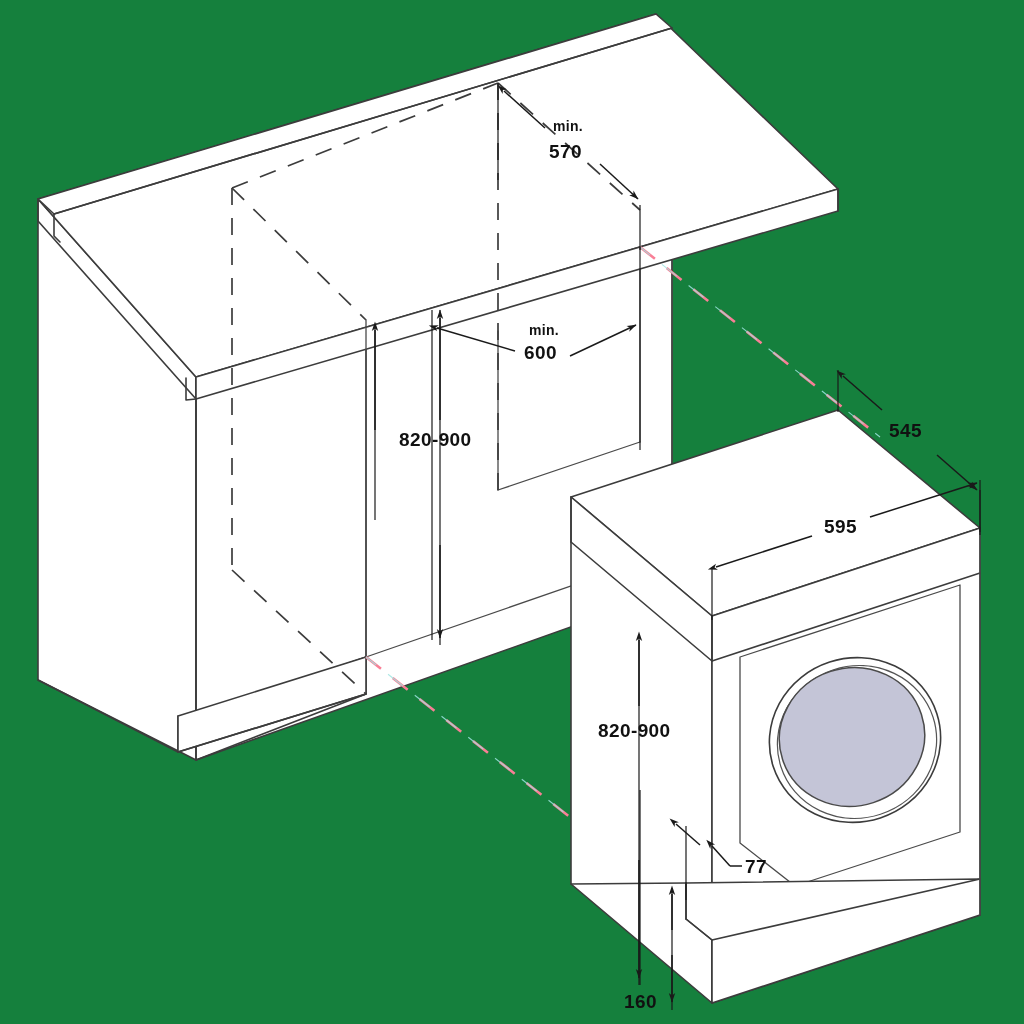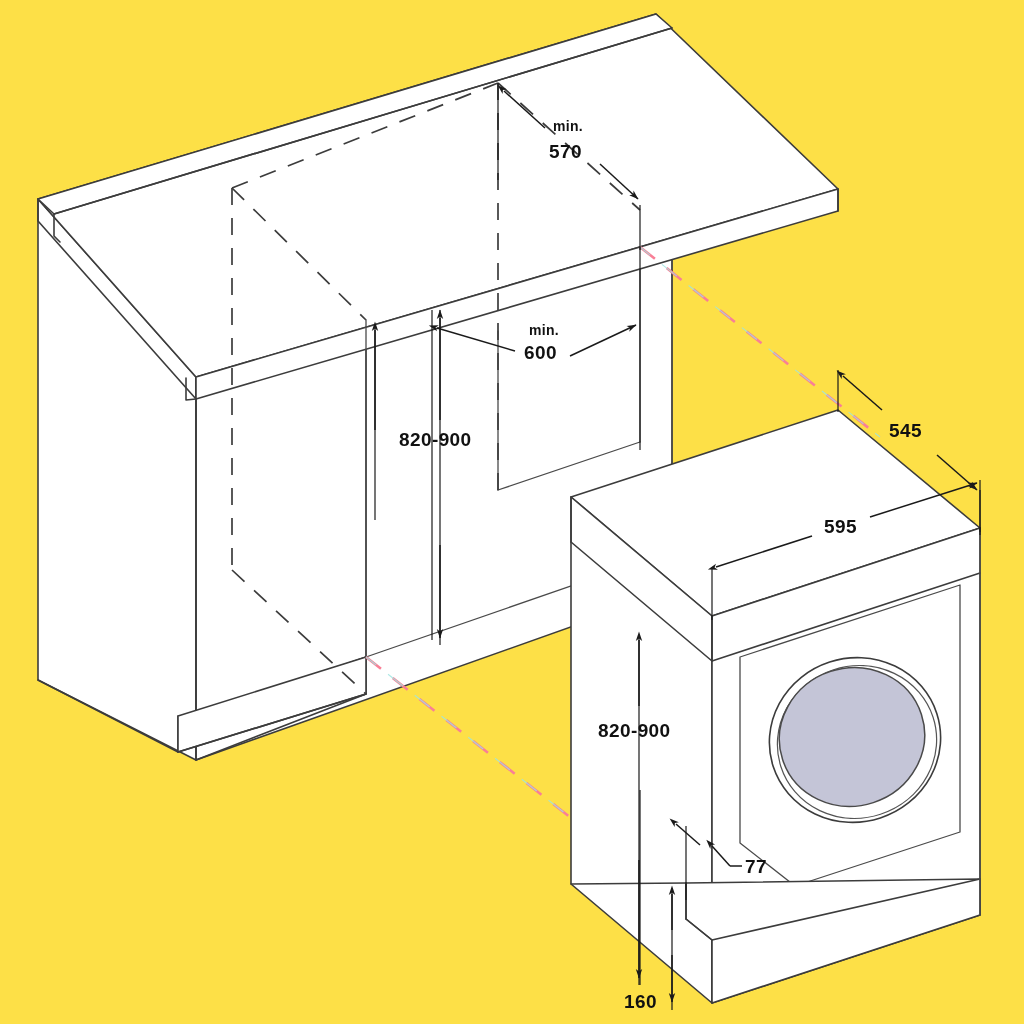--- a/index.html
+++ b/index.html
@@ -10,21 +10,21 @@
   body {
     width: 1024px;
     height: 1024px;
     font-family: "Liberation Sans", sans-serif;
     overflow: hidden;
   }
   #diagram-root {
     position: relative;
     width: 1024px;
     height: 1024px;
-    background: #fde047;
+    background: #15803d;
   }
   svg.drawing {
     position: absolute;
     top: 0;
     left: 0;
     width: 1024px;
     height: 1024px;
     display: block;
   }
   .solid {

